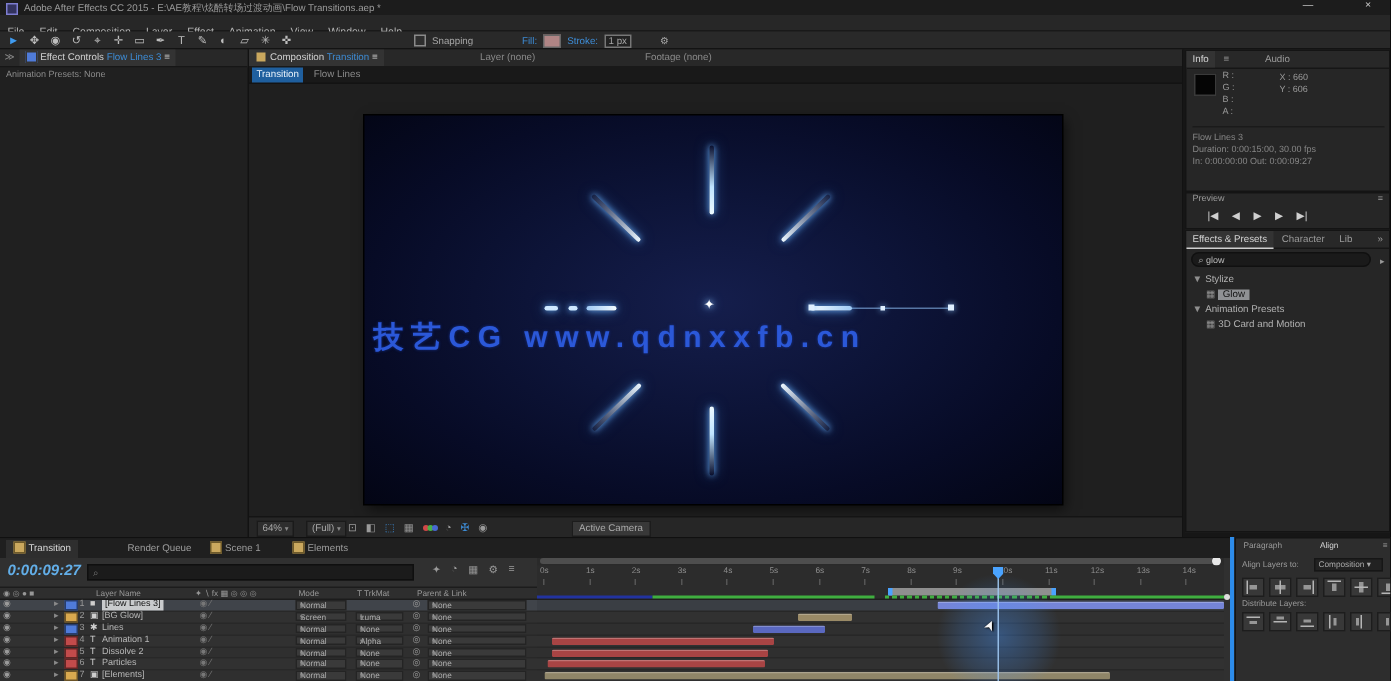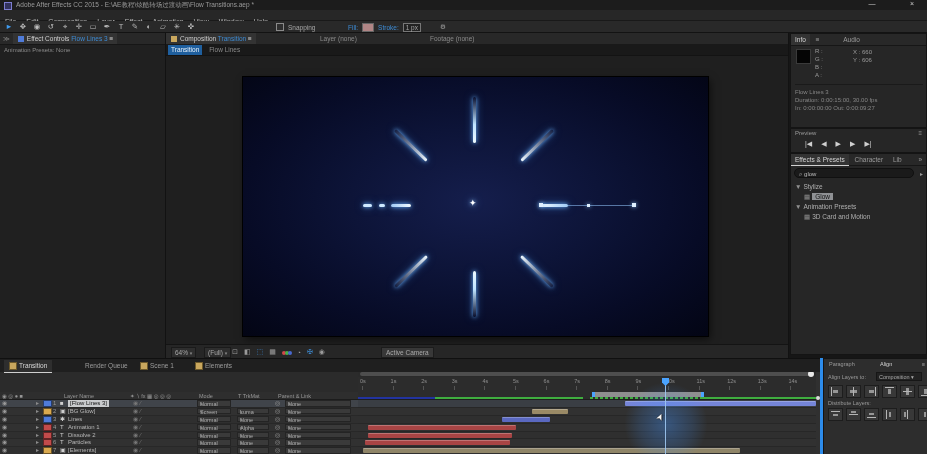--- a/index.html
+++ b/index.html
@@ -207,20 +207,21 @@
       <div class="streak glowline" style="left:120px;top:127px;width:9px;height:2.5px;background:#cfe9ff;"></div>
       <div class="streak glowline" style="left:136px;top:127px;width:6px;height:2.5px;background:#cfe9ff;"></div>
       <div class="streak glowline" style="left:148px;top:127px;width:20px;height:3px;background:linear-gradient(to right,#9fcaf5,#f2fbff);"></div>
 
       <div class="streak" style="left:297px;top:128px;width:95px;height:1px;background:rgba(150,200,255,.55);"></div>
       <div class="streak glowline" style="left:297px;top:127px;width:28px;height:3px;background:linear-gradient(to right,#f2fbff,#9fcaf5);"></div>
       <div class="sq" style="left:296px;top:126px;width:4px;height:4px;"></div>
       <div class="sq" style="left:344px;top:127px;width:3px;height:3px;"></div>
       <div class="sq" style="left:389px;top:126px;width:4px;height:4px;"></div>
       <span id="sparkle">✦</span>
+      <div id="watermark" style="color: rgb(43, 88, 216);">技艺CG  www.qdnxxfb.cn</div>
     </div>
 
     <div id="vbottom">
       <span class="dd" style="left:5px;"><span>64%</span> <span class="car">▾</span></span>
       <span class="dd" style="left:38px;"><span>(Full)</span> <span class="car">▾</span></span>
       <div id="vicons">
         <span>⊡</span>
         <span>◧</span>
         <span style="color:#3d8bd4;">⬚</span>
         <span>▦</span>
@@ -369,20 +370,31 @@
       </div>
   </div>
 
   <div id="timeline" class="abs">
     <div id="tltabs">
         <span class="tltab on" style="left: 4px;"><span class="compicon"></span><span>Transition</span></span>
         <span class="tltab" style="left: 80px;"><span>Render Queue</span></span>
         <span class="tltab" style="left: 135px;"><span class="compicon"></span><span>Scene 1</span></span>
         <span class="tltab" style="left: 190px;"><span class="compicon"></span><span>Elements</span></span>
       </div>
+    <div id="tlbar">
+      <span id="timecode">0:00:09:27</span>
+      <div id="tlsearch"><span>⌕</span></div>
+      <div id="tlminiicons">
+          <span>✦</span>
+          <span>◔</span>
+          <span>▦</span>
+          <span>⚙</span>
+          <span>≡</span>
+        </div>
+    </div>
     <div id="tlhead">
       <span style="left:2px;">◉ ◎ ● ■</span>
       <span style="left:64px;">Layer Name</span>
       <span style="left:130px;">✦ ∖ fx ▦ ◎ ◎ ◎</span>
       <span style="left:199px;">Mode</span>
       <span style="left:238px;">T TrkMat</span>
       <span style="left:278px;">Parent &amp; Link</span>
     </div>
     <div id="tlrows">
         <div class="lrow sel">

